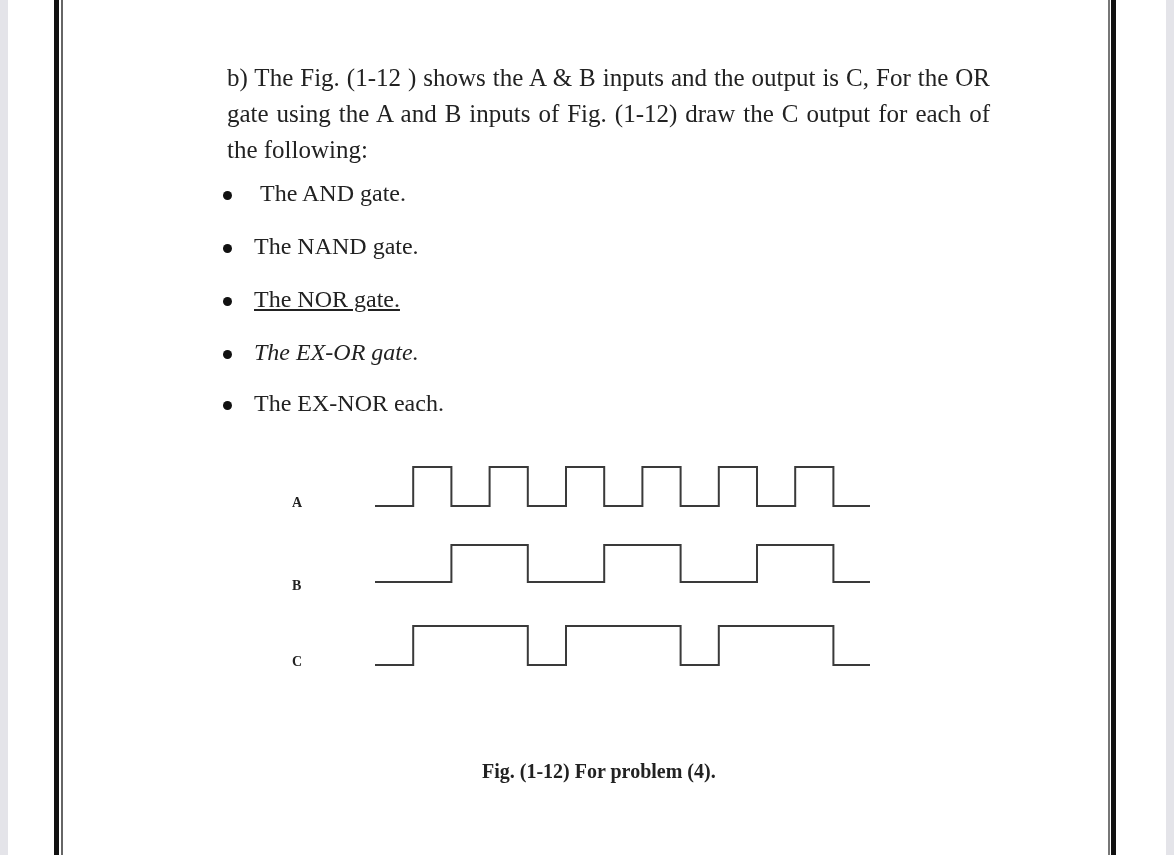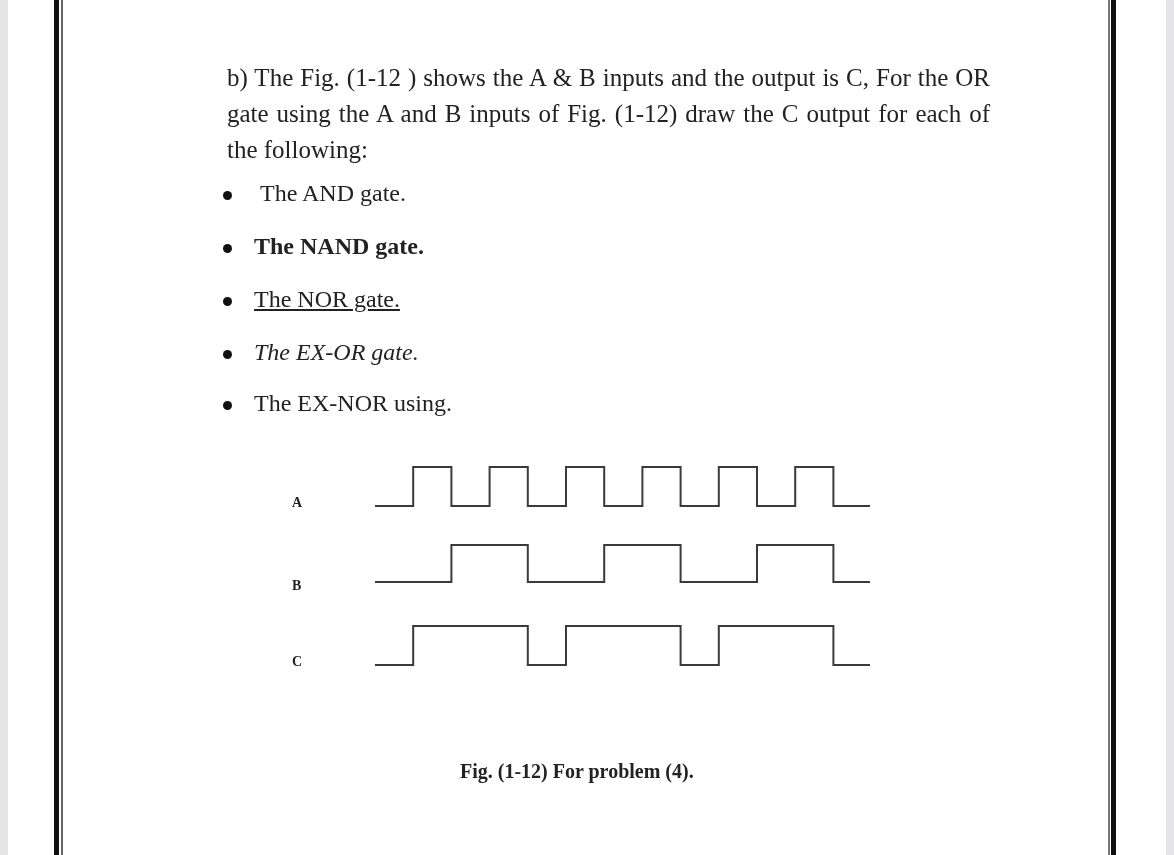--- a/index.html
+++ b/index.html
@@ -18,46 +18,46 @@
   .para {
     position:absolute; left:227px; top:14px; width:763px;
     font-size:25px; line-height:36px; text-align:justify; text-align-last:left;
     color:#222;
     margin-top:46px;
   }
   .list { position:absolute; left:0; top:0; }
   .item { position:absolute; font-size:24px; color:#222; white-space:nowrap;text-align:right; }
   .bullet { position:absolute; width:9px; height:9px; border-radius:50%; background:#111; }
   .lbl { position:absolute; font-size:14px; font-weight:bold; color:#222; }
-  .caption { position:absolute; left:460px; top:760px; font-size:20px; font-weight:bold; color:#222; white-space:nowrap; }
+  .caption { position:absolute; left:482px; top:760px; font-size:20px; font-weight:bold; color:#222; white-space:nowrap; }
   svg.wave { position:absolute; left:0; top:0; }
 </style>
 </head>
 <body>
 
 <div class="edge-left"></div>
 <div class="edge-right"></div>
 <div class="border-left"></div>
 <div class="border-left2"></div>
 <div class="border-right2"></div>
 <div class="border-right"></div>
 
 <div class="para">b) The Fig. (1-12 ) shows the A &amp; B inputs and the output is C, For the OR gate using the A and B inputs of Fig. (1-12) draw the C output for each of the following:</div>
 
 <div class="list">
   <div class="bullet" style="left:223px;top:191px;"></div>
   <div class="item" style="left:260px;top:180px;">The AND gate.</div>
   <div class="bullet" style="left:223px;top:244px;"></div>
-  <div class="item" style="left:254px;top:233px;font-weight:bold;">The NAND gate.</div>
+  <div class="item" style="left:254px;top:233px;">The NAND gate.</div>
   <div class="bullet" style="left:223px;top:297px;"></div>
   <div class="item" style="left:254px;top:286px;text-decoration:underline;">The NOR gate.</div>
   <div class="bullet" style="left:223px;top:350px;"></div>
   <div class="item" style="left:254px;top:339px;font-style:italic;">The EX-OR gate.</div>
   <div class="bullet" style="left:223px;top:401px;"></div>
-  <div class="item" style="left:254px;top:390px;">The EX-NOR using.</div>
+  <div class="item" style="left:254px;top:390px;">The EX-NOR each.</div>
 </div>
 
 <div class="lbl" style="left:292px;top:495px;">A</div>
 <div class="lbl" style="left:292px;top:578px;">B</div>
 <div class="lbl" style="left:292px;top:654px;">C</div>
 
 <svg class="wave" width="1174" height="855">
     <path d="M375 506 L413.2 506 L413.2 467 L451.4 467 L451.4 506 L489.6 506 L489.6 467 L527.8 467 L527.8 506 L566 506 L566 467 L604.2 467 L604.2 506 L642.4000000000001 506 L642.4000000000001 467 L680.6 467 L680.6 506 L718.8 506 L718.8 467 L757 467 L757 506 L795.2 506 L795.2 467 L833.4000000000001 467 L833.4000000000001 506 L870 506" fill="none" stroke="#3a3a3a" stroke-width="2"></path>
     <path d="M375 582 L451.4 582 L451.4 545 L527.8 545 L527.8 582 L604.2 582 L604.2 545 L680.6 545 L680.6 582 L757 582 L757 545 L833.4000000000001 545 L833.4000000000001 582 L870 582" fill="none" stroke="#3a3a3a" stroke-width="2"></path>
     <path d="M375 665 L413.2 665 L413.2 626 L527.8 626 L527.8 665 L566 665 L566 626 L680.6 626 L680.6 665 L718.8 665 L718.8 626 L833.4000000000001 626 L833.4000000000001 665 L870 665" fill="none" stroke="#3a3a3a" stroke-width="2"></path>

